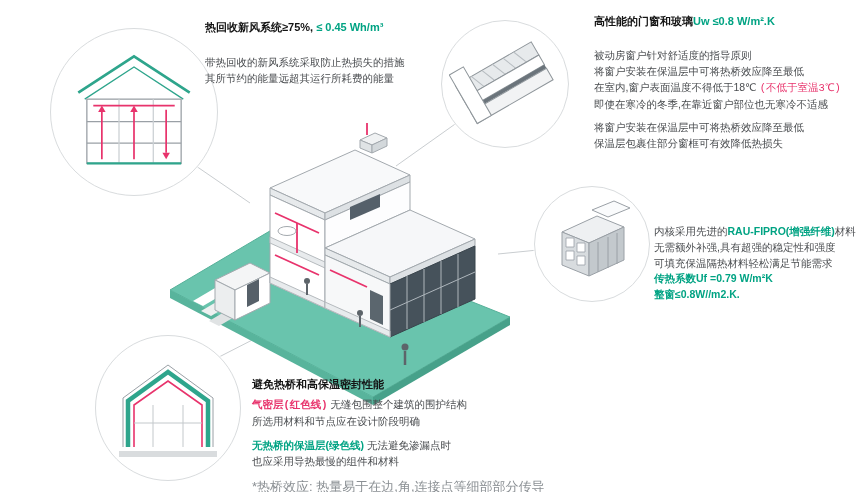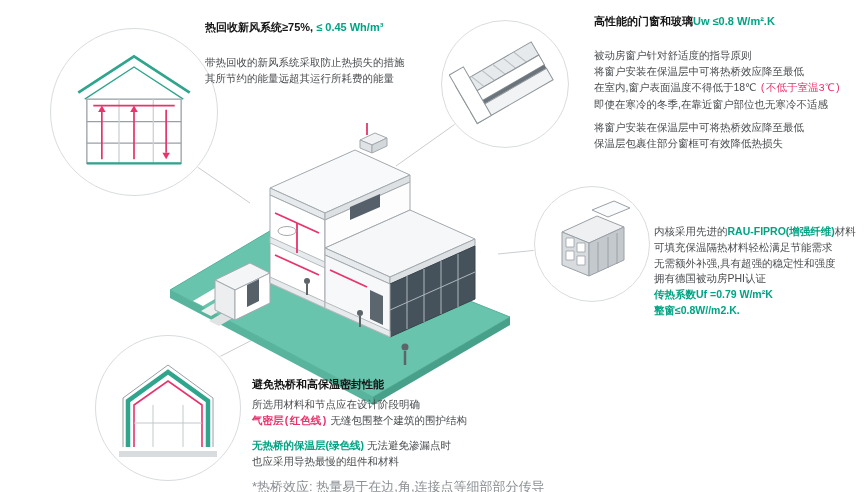--- a/index.html
+++ b/index.html
@@ -217,33 +217,32 @@
       <div>即使在寒冷的冬季,在靠近窗户部位也无寒冷不适感</div>
       <div class="gap"></div>
       <div>将窗户安装在保温层中可将热桥效应降至最低</div>
       <div>保温层包裹住部分窗框可有效降低热损失</div>
     </div>
   </div>
 
   <div class="tb tb-profile">
     <div class="body-text">
       <div><span>内核采用先进的</span><span class="teal bold">RAU-FIPRO(增强纤维)</span><span>材料</span></div>
+      <div>无需额外补强,具有超强的稳定性和强度</div>
       <div>可填充保温隔热材料轻松满足节能需求</div>
-      <div>无需额外补强,具有超强的稳定性和强度</div>
-      <div>拥有德国被动房PHI认证</div>
       <div class="teal bold">传热系数Uf =0.79 W/m²K</div>
       <div class="teal bold">整窗≤0.8W//m2.K.</div>
     </div>
   </div>
 
   <div class="tb tb-thermal">
     <div class="heading">避免热桥和高保温密封性能</div>
     <div class="body-text" style="margin-top:6px">
+      <div><span class="red bold">气密层(红色线)</span><span> 无缝包围整个建筑的围护结构</span></div>
       <div>所选用材料和节点应在设计阶段明确</div>
-      <div><span class="red bold">气密层(红色线)</span><span> 无缝包围整个建筑的围护结构</span></div>
       <div class="gap"></div>
       <div><span class="teal bold">无热桥的保温层(绿色线)</span><span> 无法避免渗漏点时</span></div>
       <div>也应采用导热最慢的组件和材料</div>
       <div class="footnote">*热桥效应: 热量易于在边,角,连接点等细部部分传导</div>
     </div>
   </div>
 
 </div>
 
 </body></html>

